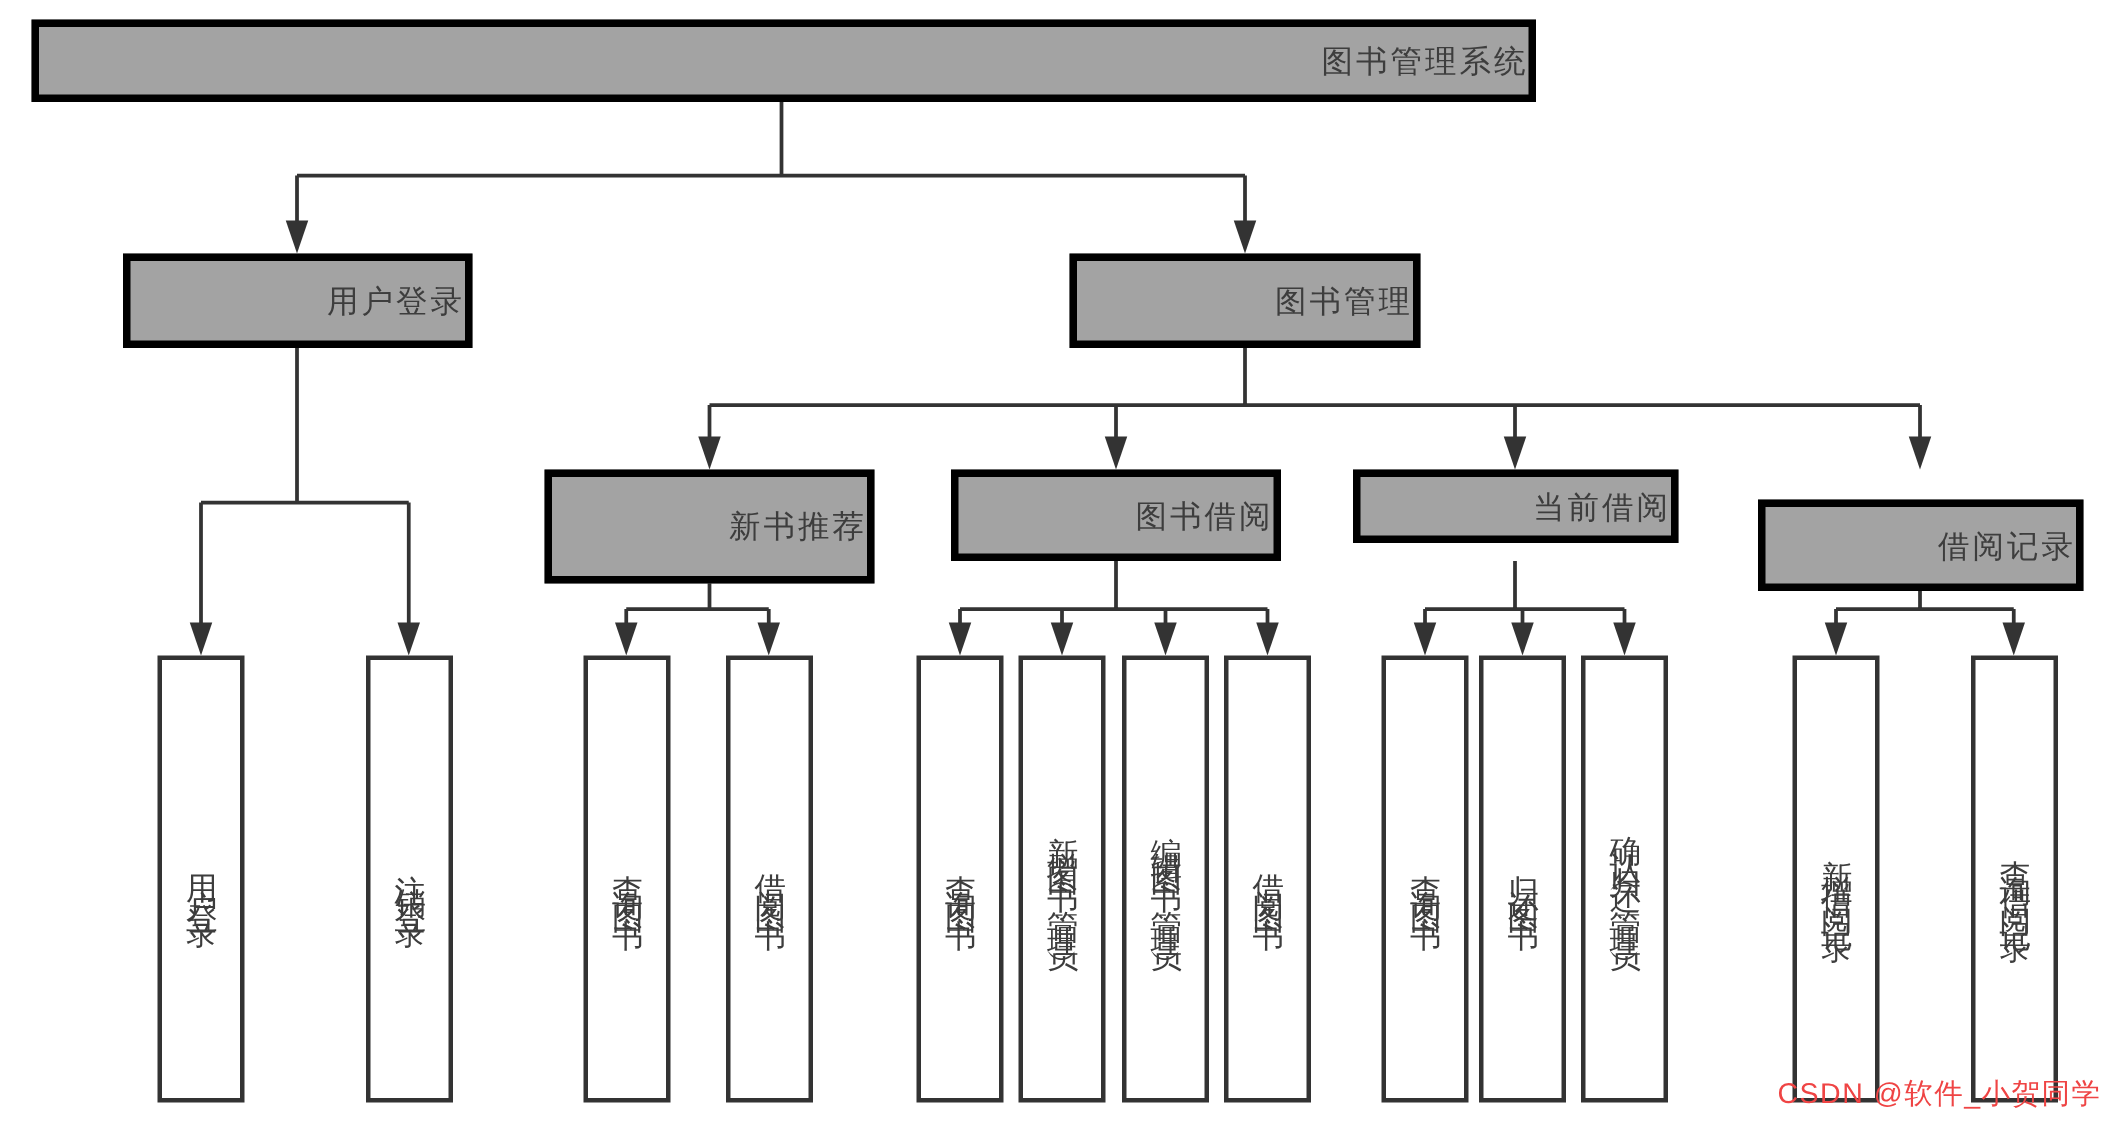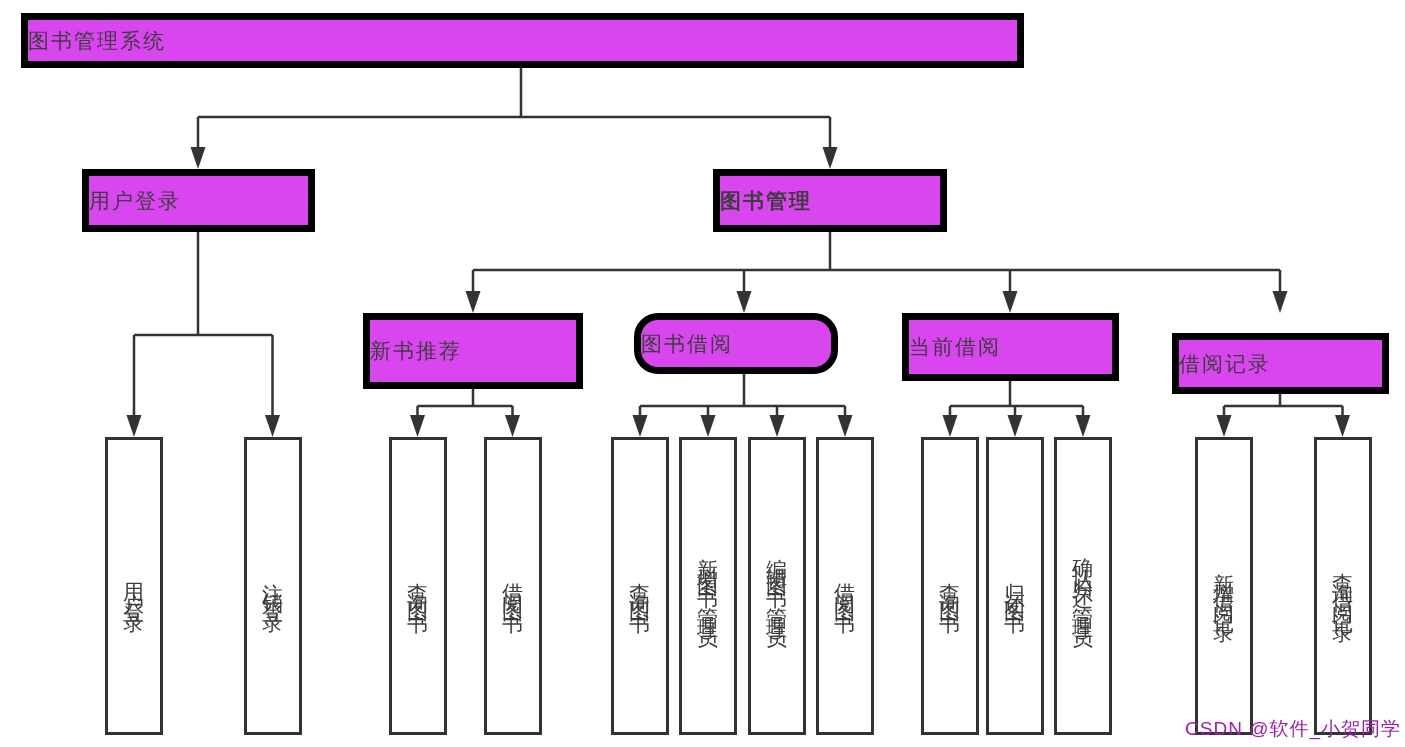--- a/index.html
+++ b/index.html
@@ -2,36 +2,36 @@
 <html><head>
 <meta charset="utf-8">
 <style>
   html,body{margin:0;padding:0;background:#ffffff;}
   #canvas{
     position:relative;width:1405px;height:747px;background:#ffffff;overflow:hidden;
     font-family:"Liberation Sans","DejaVu Sans",sans-serif;
   }
   #lines{position:absolute;left:0;top:0;width:1405px;height:747px;}
   .hbox{
-    position:absolute;box-sizing:border-box;border:7px solid #000000;background:#d946ef;
-    display:flex;align-items:center;justify-content:flex-start;
+    position:absolute;box-sizing:border-box;border:5px solid #000000;background:#a3a3a3;
+    display:flex;align-items:center;justify-content:flex-end;
     font-size:21px;color:#3d3d3d;letter-spacing:2px;
   }
   .vbox{
     position:absolute;box-sizing:border-box;border:3px solid #333333;background:#ffffff;
     display:flex;align-items:center;justify-content:center;
     font-size:21px;color:#3d3d3d;
   }
   .vbox span{
     writing-mode:vertical-lr;text-orientation:mixed;line-height:1;
     letter-spacing:10px;white-space:nowrap;
   }
   #watermark{
     position:absolute;right:4px;bottom:5px;z-index:10;
-    font-size:19px;color:#a21caf;letter-spacing:1px;
+    font-size:19px;color:#ef4444;letter-spacing:1px;
   }
 </style>
 </head>
 <body>
 
 <div id="canvas">
 
   <svg id="lines" viewBox="0 0 1405 747" xmlns="http://www.w3.org/2000/svg">
     <g stroke="#333333" stroke-width="2.5" fill="none">
       <path d="M521 68 V117 M198 117 H830 M198 117 V153 M830 117 V153"></path>
@@ -77,31 +77,31 @@
     </g>
   </svg>
 
   <div class="hbox" style="left:21px;top:13px;width:1003px;height:55px;">
     <span>图书管理系统</span>
   </div>
 
   <div class="hbox" style="left:82px;top:169px;width:233px;height:63px;">
     <span>用户登录</span>
   </div>
-  <div class="hbox" style="left:713px;top:169px;width:234px;height:63px;font-weight:bold;">
+  <div class="hbox" style="left:713px;top:169px;width:234px;height:63px;">
     <span>图书管理</span>
   </div>
 
   <div class="hbox" style="left:363px;top:313px;width:220px;height:76px;">
     <span>新书推荐</span>
   </div>
-  <div class="hbox" style="left:634px;top:313px;width:204px;height:61px;border-radius:24px;">
+  <div class="hbox" style="left:634px;top:313px;width:220px;height:61px;">
     <span>图书借阅</span>
   </div>
-  <div class="hbox" style="left:902px;top:313px;width:217px;height:68px;">
+  <div class="hbox" style="left:902px;top:313px;width:217px;height:49px;">
     <span>当前借阅</span>
   </div>
   <div class="hbox" style="left:1172px;top:313px;width:217px;height:61px;margin-top:20px;">
     <span>借阅记录</span>
   </div>
 
   <div class="vbox" style="left:105px;top:437px;width:58px;height:298px;">
     <span>用户登录</span>
   </div>
   <div class="vbox" style="left:244px;top:437px;width:58px;height:298px;">

